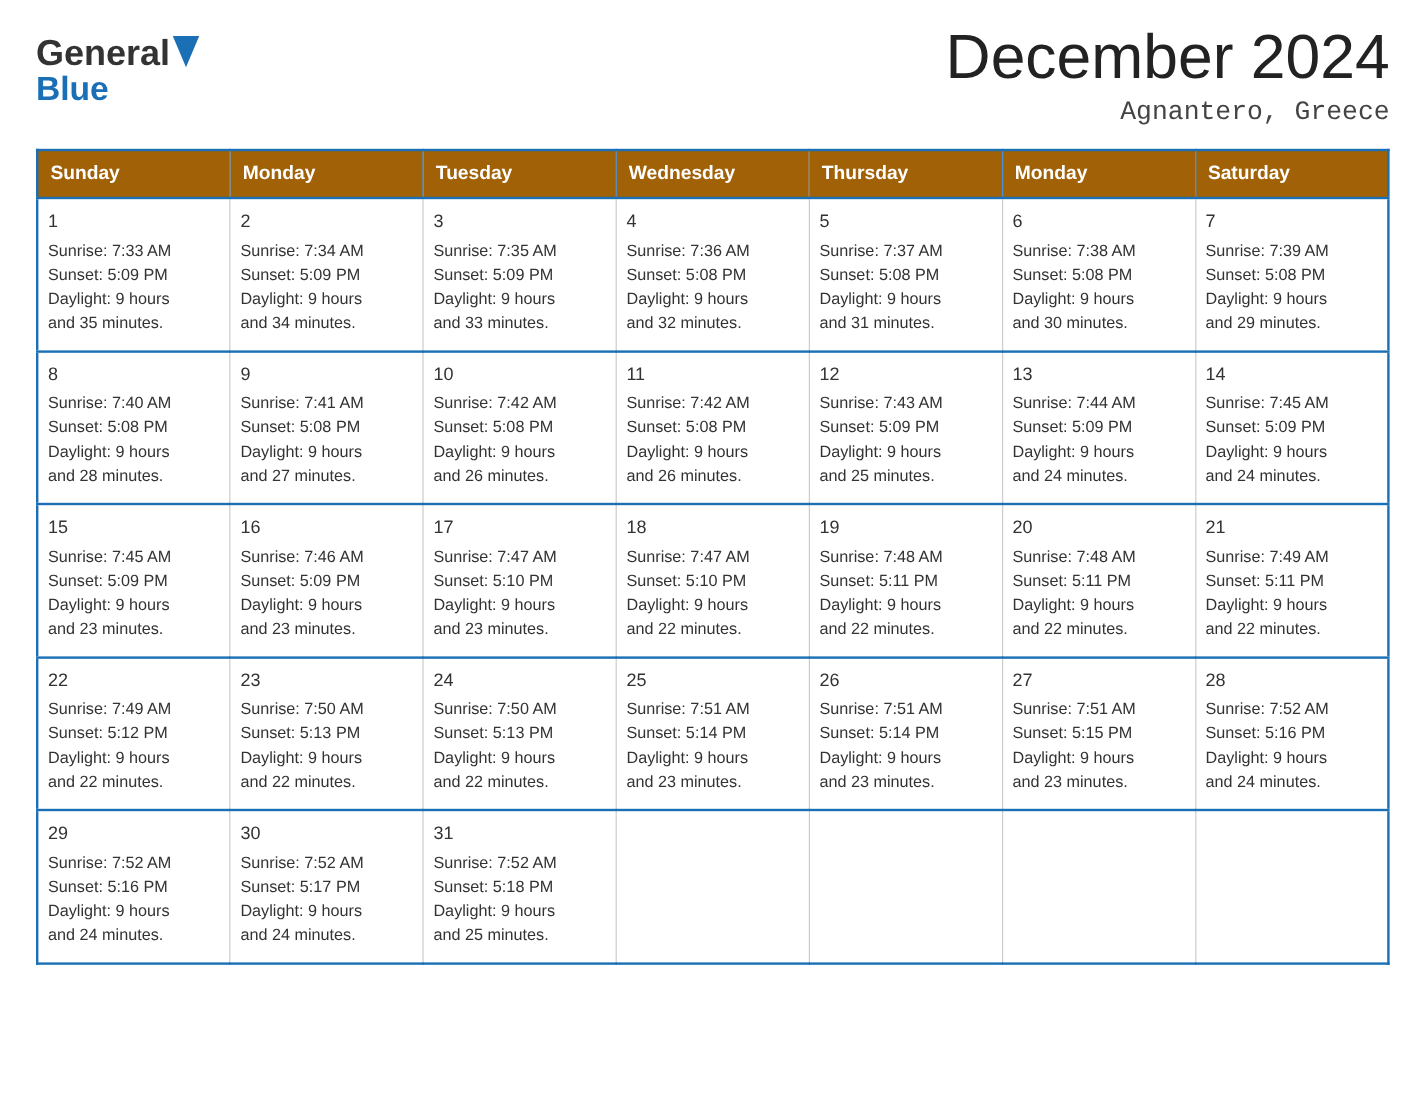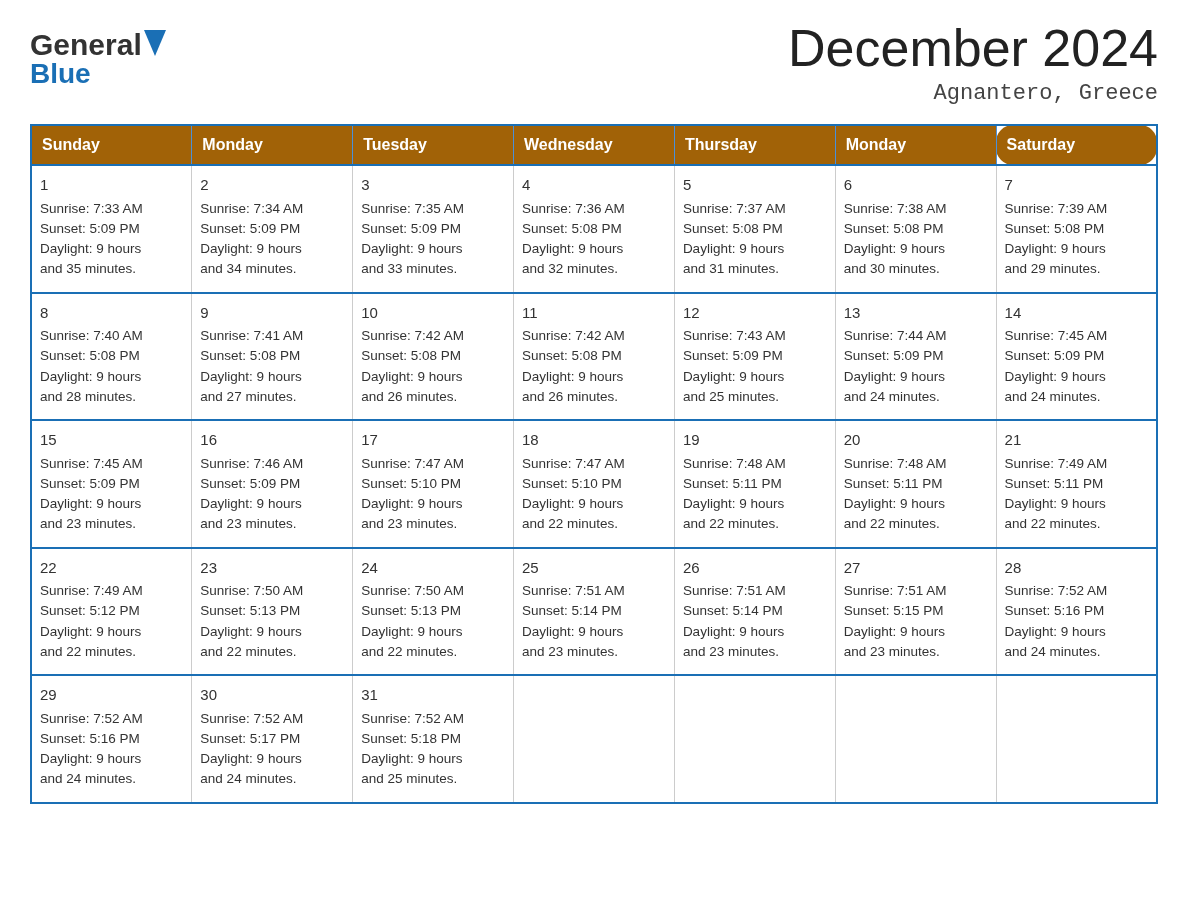--- a/index.html
+++ b/index.html
@@ -46,21 +46,20 @@
       background-color: #a16207;
       color: #fff;
       font-size: 16px;
       font-weight: bold;
       padding: 10px 10px;
       text-align: left;
       border-right: 1px solid #4a90d9;
     }
     thead tr th:last-child {
       border-right: none;
-      border-radius: 17px;
     }
     tbody tr {
       border-top: 2px solid #1a6fb5;
     }
     tbody tr td {
       vertical-align: top;
       padding: 8px 8px 12px 8px;
       border-right: 1px solid #ccc;
       font-size: 13.5px;
       color: #333;

